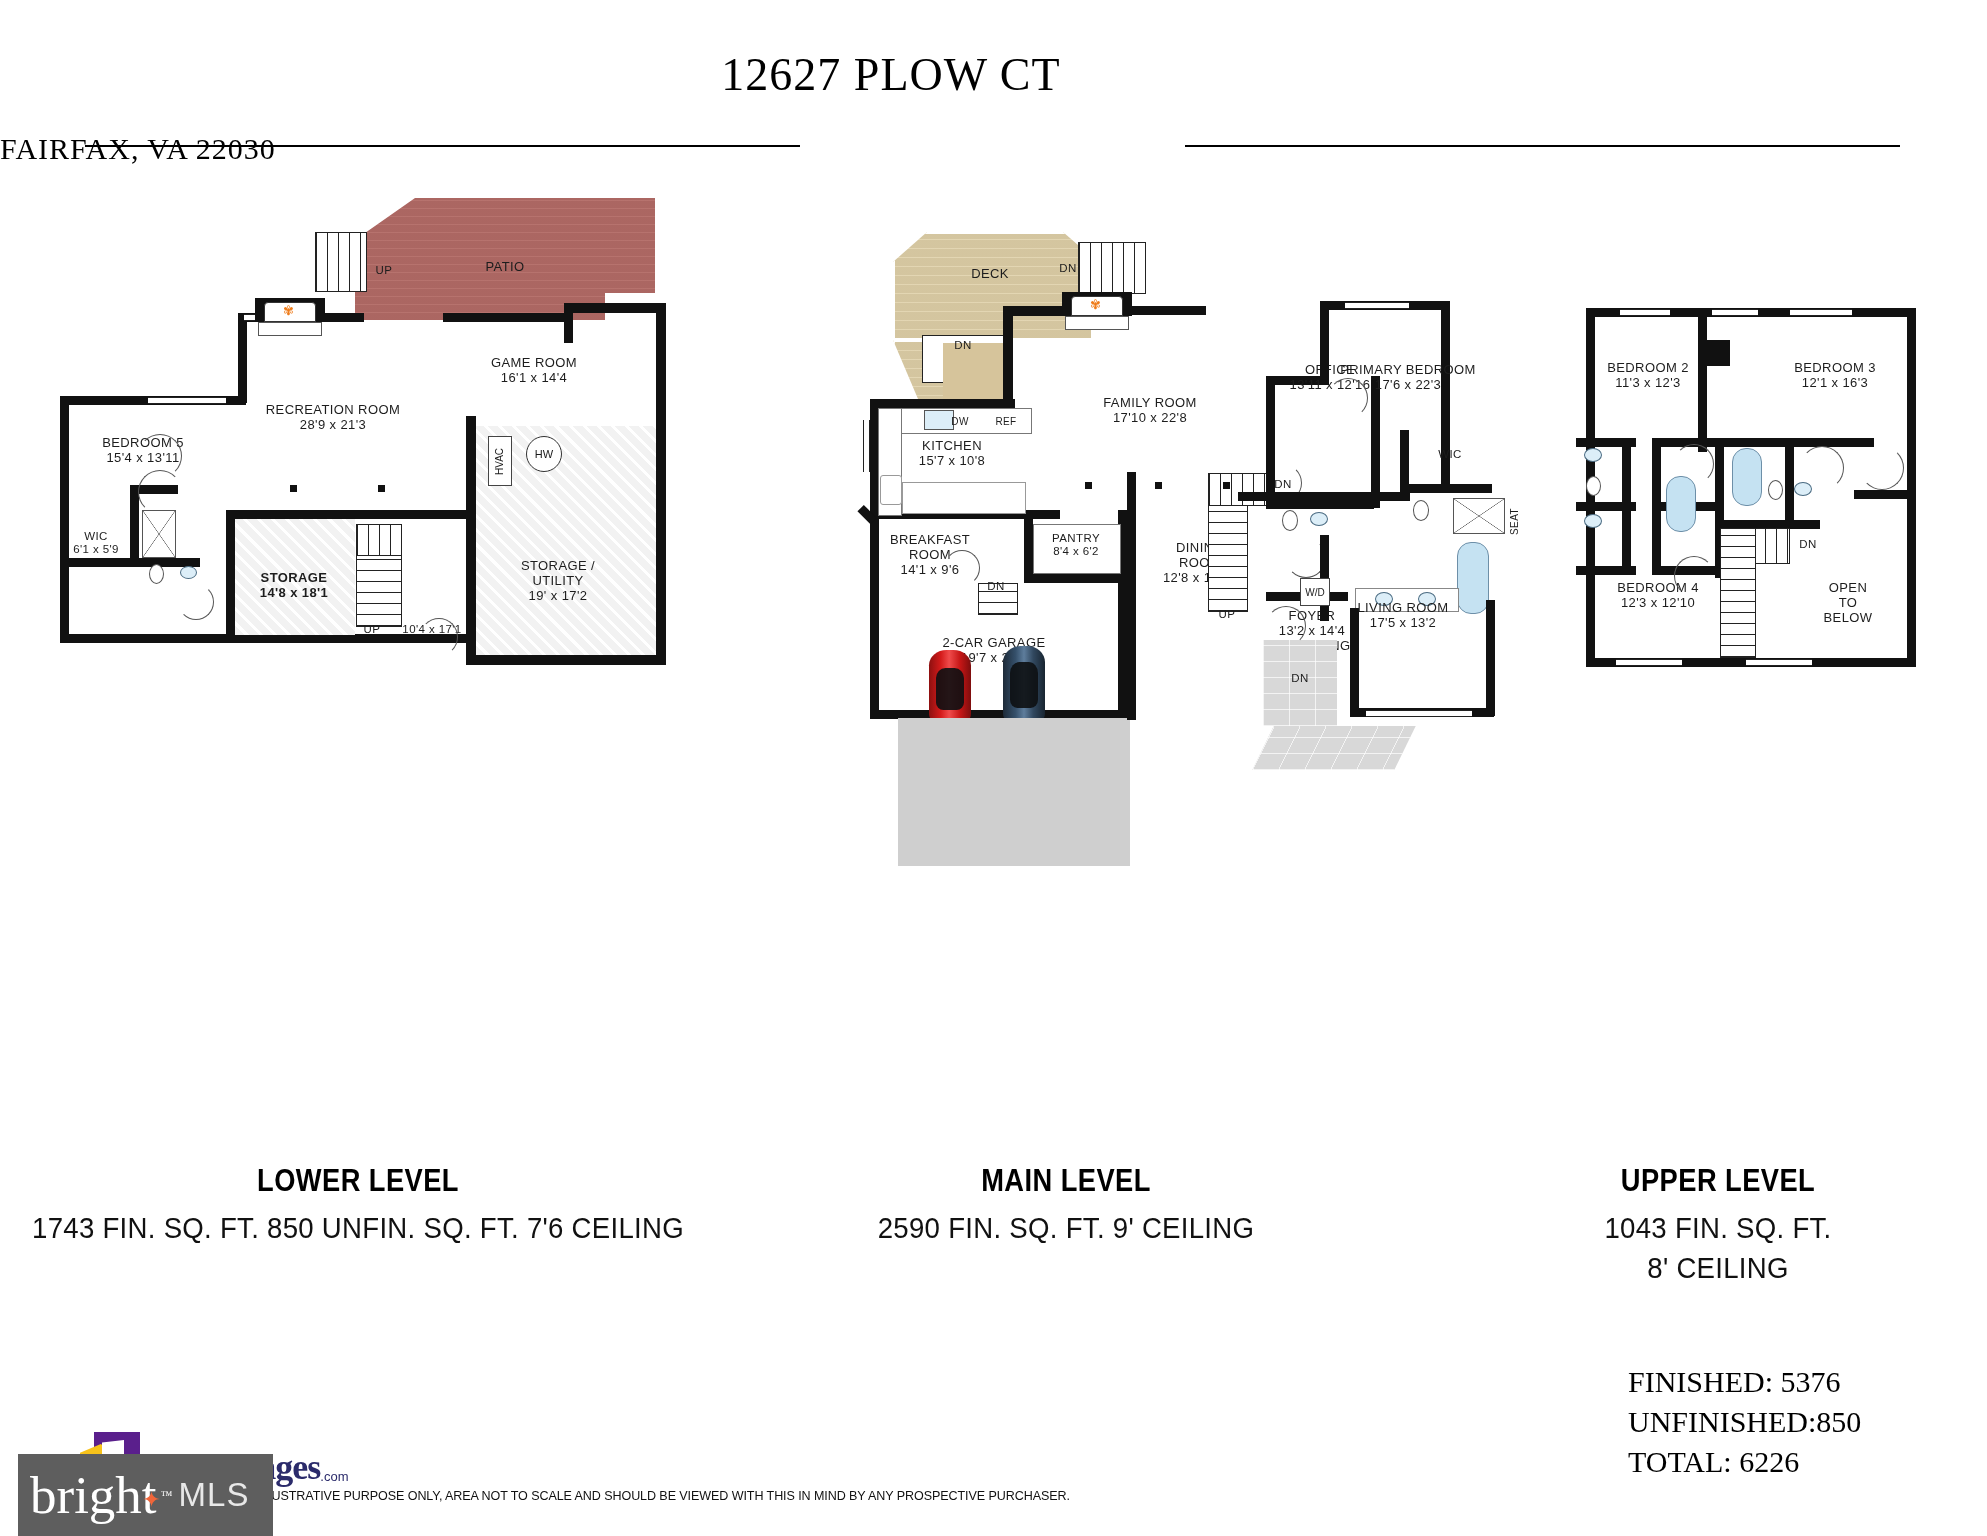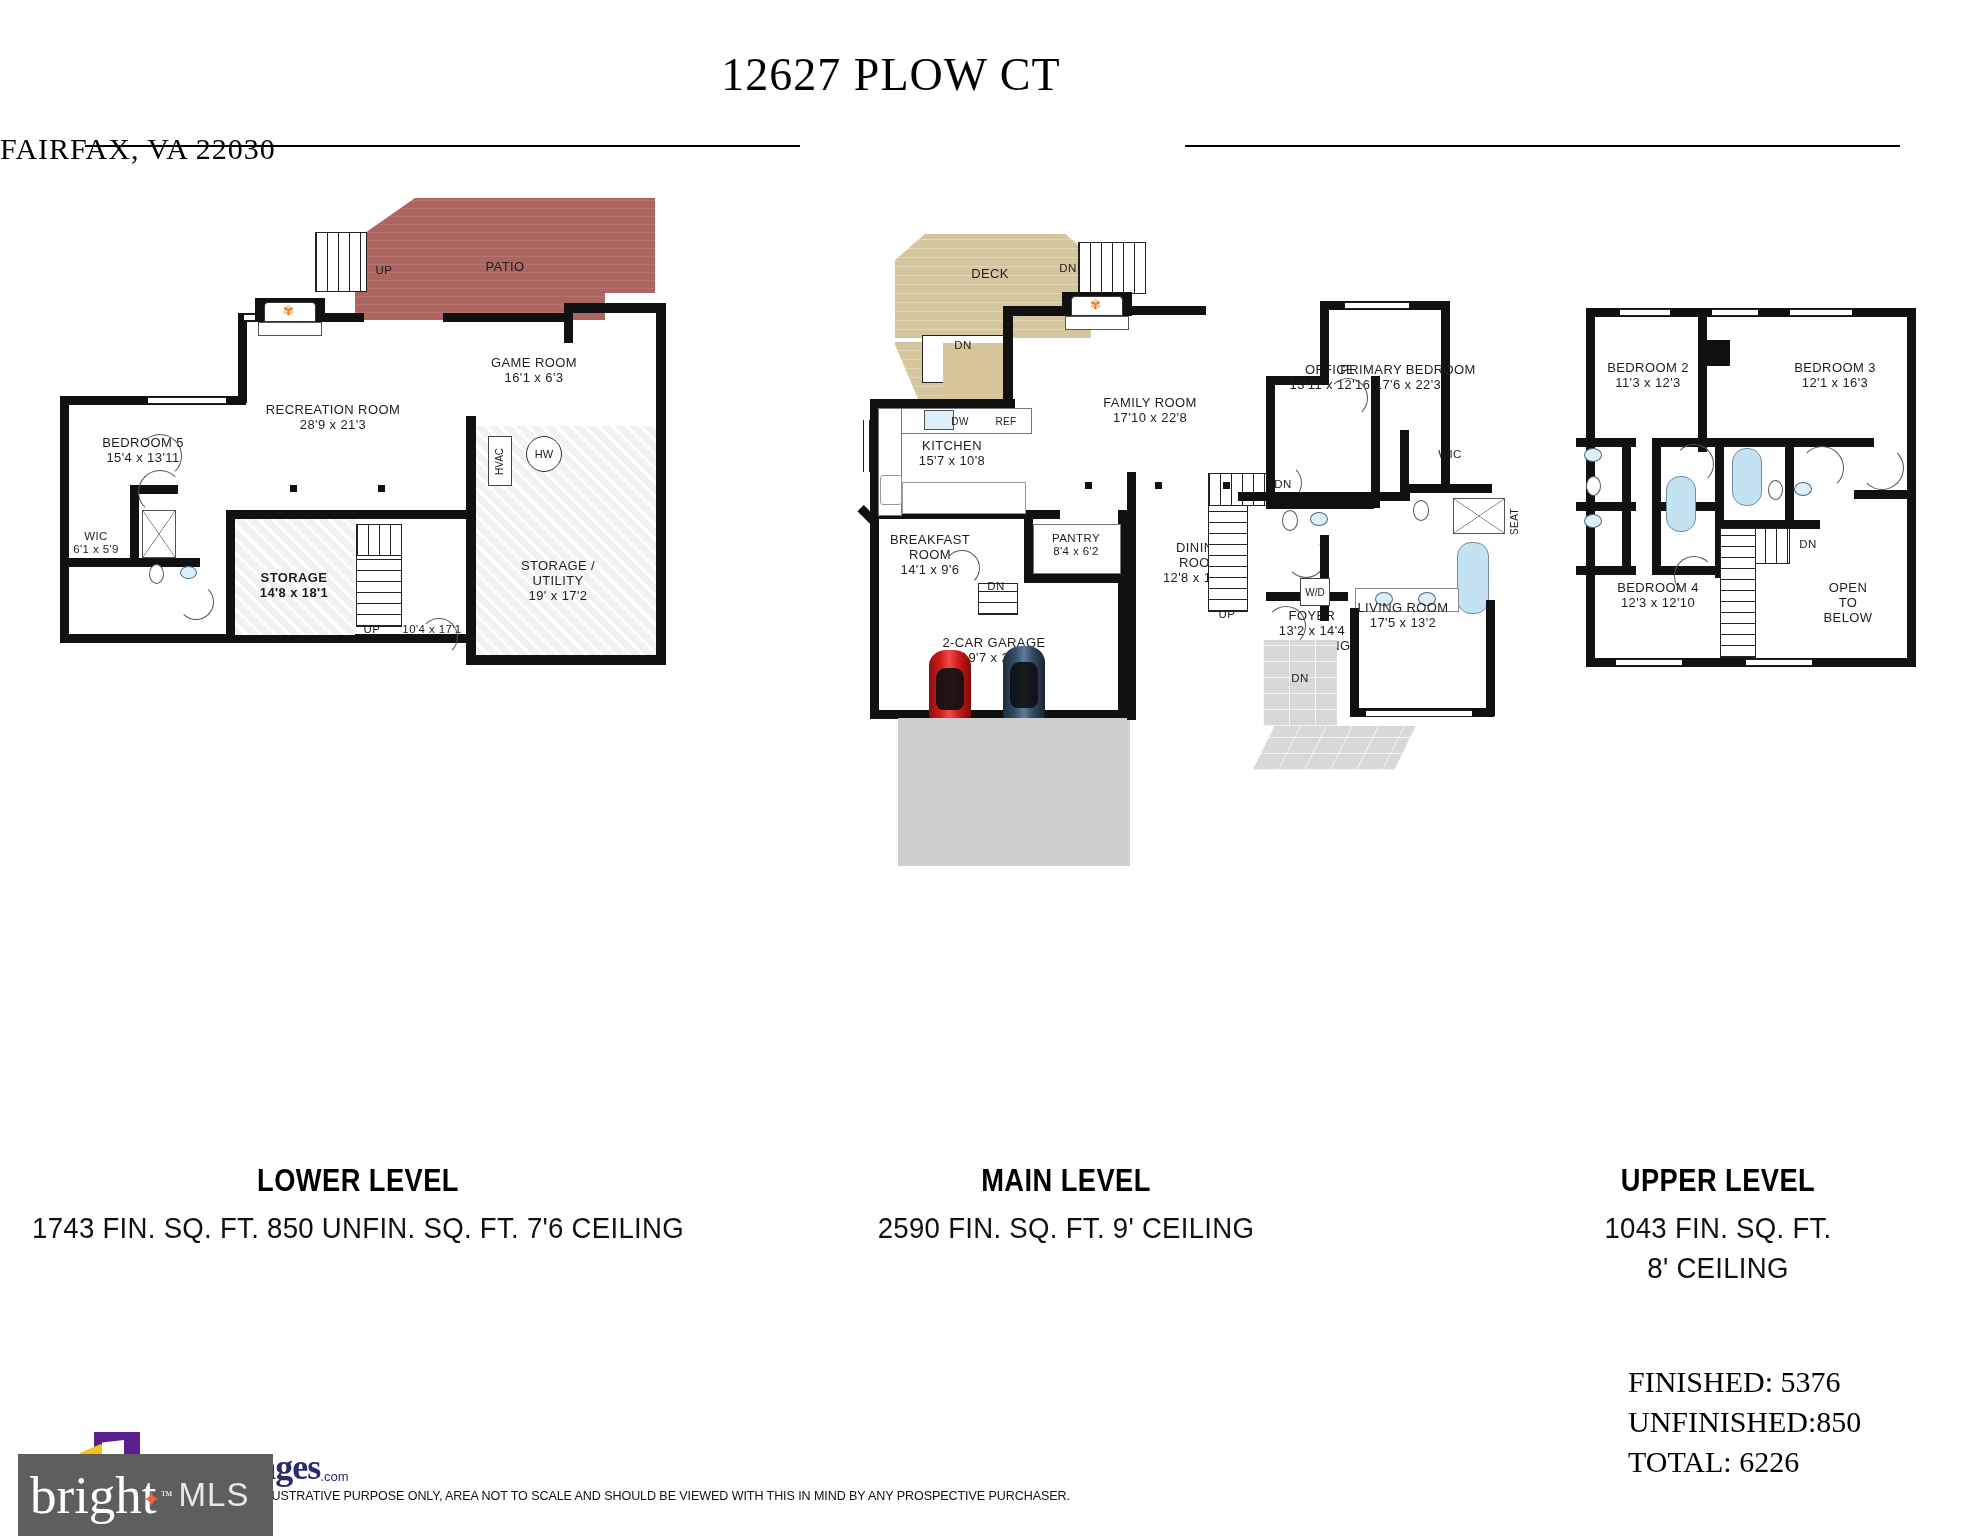--- a/index.html
+++ b/index.html
@@ -180,21 +180,21 @@
   <div class="win" style="left:148px;top:217px;width:78px;height:7px;"></div>
   <div class="win" style="left:244px;top:134px;width:60px;height:7px;"></div>
 
   <div class="fire" style="left:255px;top:118px;width:70px;height:24px;"></div>
   <div class="fire-in" style="left:264px;top:122px;width:52px;height:20px;"></div>
   <div class="flame" style="left:283px;top:124px;">✾</div>
   <div class="rm" style="left:258px;top:142px;width:64px;height:14px;border:1.2px solid #555;"></div>
 
   <div class="label" style="left:333px;top:222px;width:200px;"><span>RECREATION ROOM</span><br><span>28'9 x 21'3</span></div>
 
-  <div class="label" style="left:534px;top:175px;width:160px;"><span>GAME ROOM</span><br><span>16'1 x 6'3</span></div>
+  <div class="label" style="left:534px;top:175px;width:160px;"><span>GAME ROOM</span><br><span>16'1 x 14'4</span></div>
 
   <div class="label" style="left:143px;top:255px;width:160px;"><span>BEDROOM 5</span><br><span>15'4 x 13'11</span></div>
 
   <div class="label sm" style="left:96px;top:350px;width:90px;"><span>WIC</span><br><span>6'1 x 5'9</span></div>
 
   <div class="shower" style="left:142px;top:330px;width:34px;height:48px;"></div>
   <div class="oval" style="left:149px;top:384px;width:15px;height:20px;"></div>
   <div class="sinkb" style="left:180px;top:386px;width:17px;height:13px;"></div>
 
   <div class="hatch" style="left:235px;top:339px;width:120px;height:116px;"></div>

